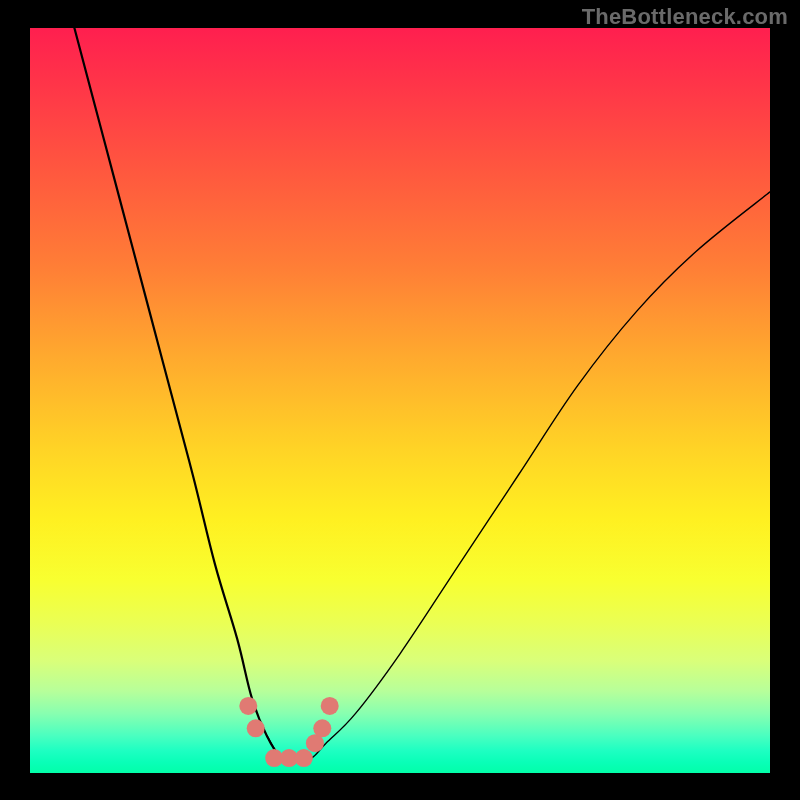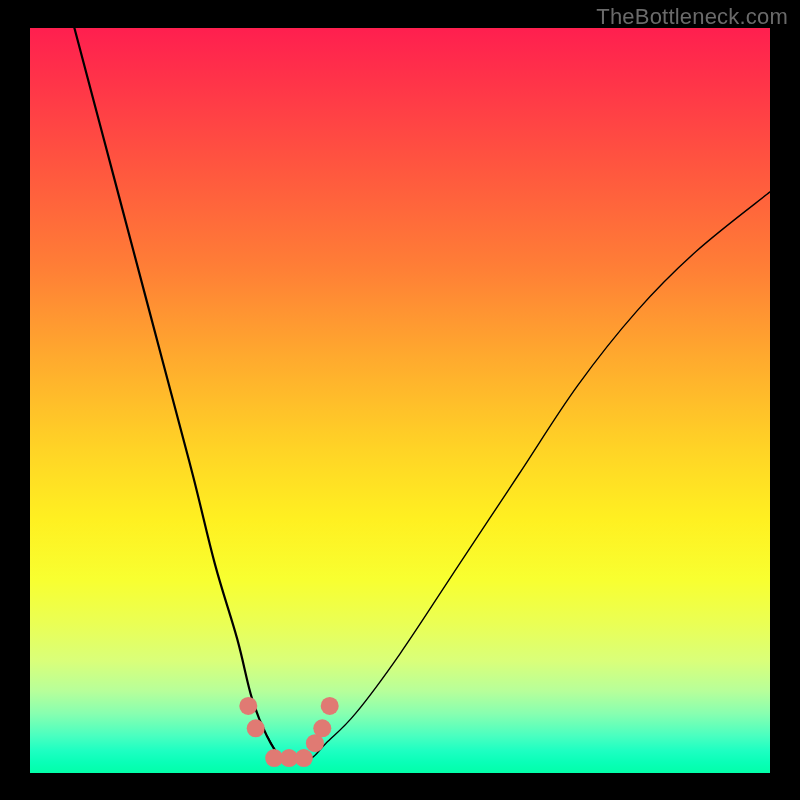--- a/index.html
+++ b/index.html
@@ -16,21 +16,21 @@
     width: 800px;
     height: 800px;
     background: #000;
   }
   .watermark {
     position: absolute;
     top: 4px;
     right: 12px;
     color: #6a6a6a;
     font-size: 22px;
-    font-weight: 400;
+    font-weight: 700;
     letter-spacing: 0.2px;
     z-index: 10;
   }
   .plot-area {
     position: absolute;
     left: 30px;
     top: 28px;
     width: 740px;
     height: 745px;
     overflow: hidden;

